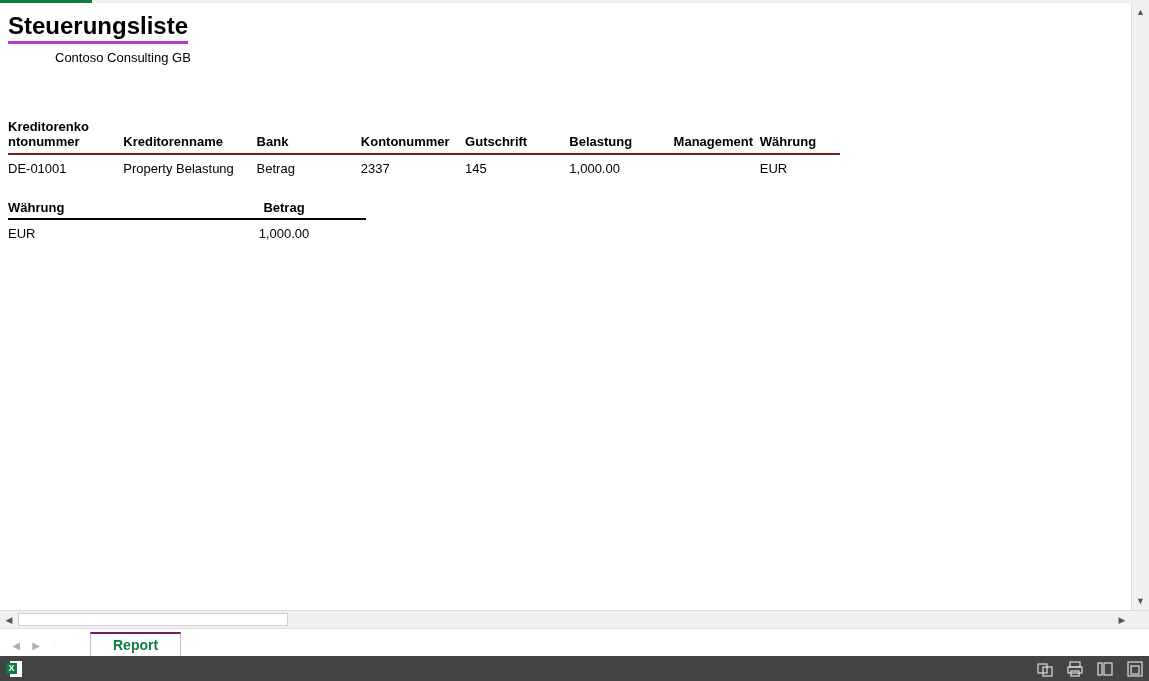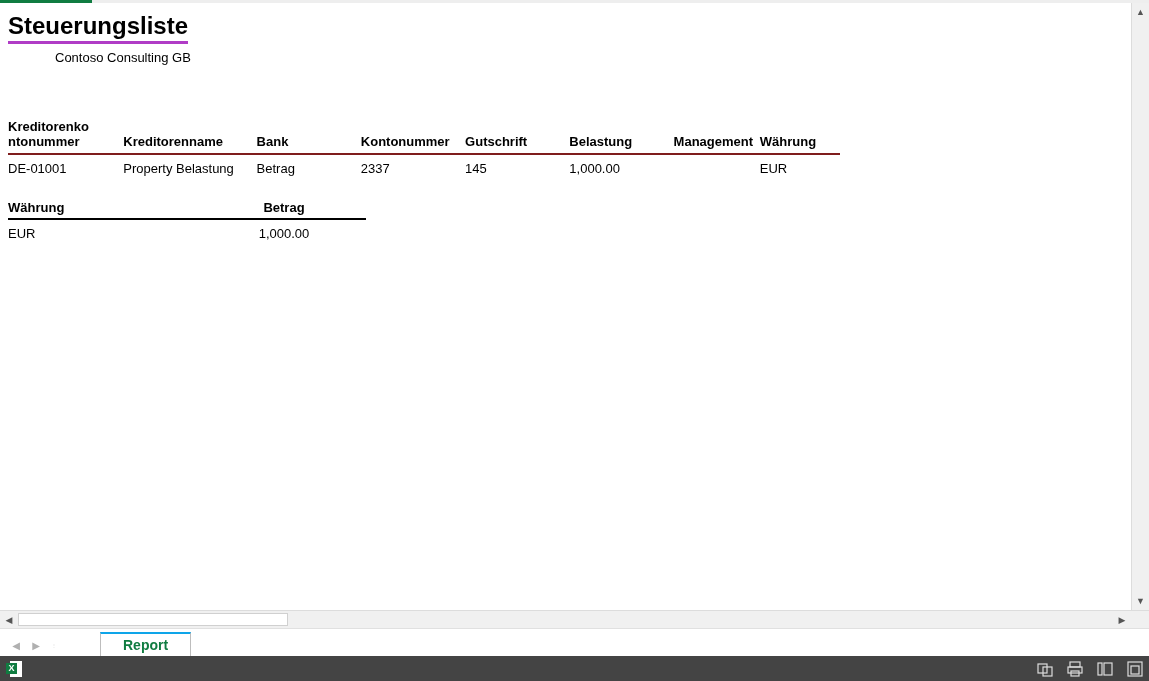--- a/index.html
+++ b/index.html
@@ -163,27 +163,27 @@
     font-size: 10px;
   }
   .tabdots {
     width: 18px; height: 22px;
     display: flex; align-items: center; justify-content: center;
     color: #b0b0b0;
     font-size: 4px;
     letter-spacing: 2px;
   }
   .tab {
-    margin-left: 36px;
+    margin-left: 26px;
     height: 24px;
     padding: 0 22px;
     background: #fff;
     border: 1px solid #bdbdbd;
     border-bottom: none;
-    border-top: 2px solid #0ea5e9;
+    border-top: 2px solid #701a75;
     display: flex;
     align-items: center;
     font-weight: 700;
     color: #107c41;
     font-size: 14px;
   }
 
   
   .statusbar {
     height: 25px;

